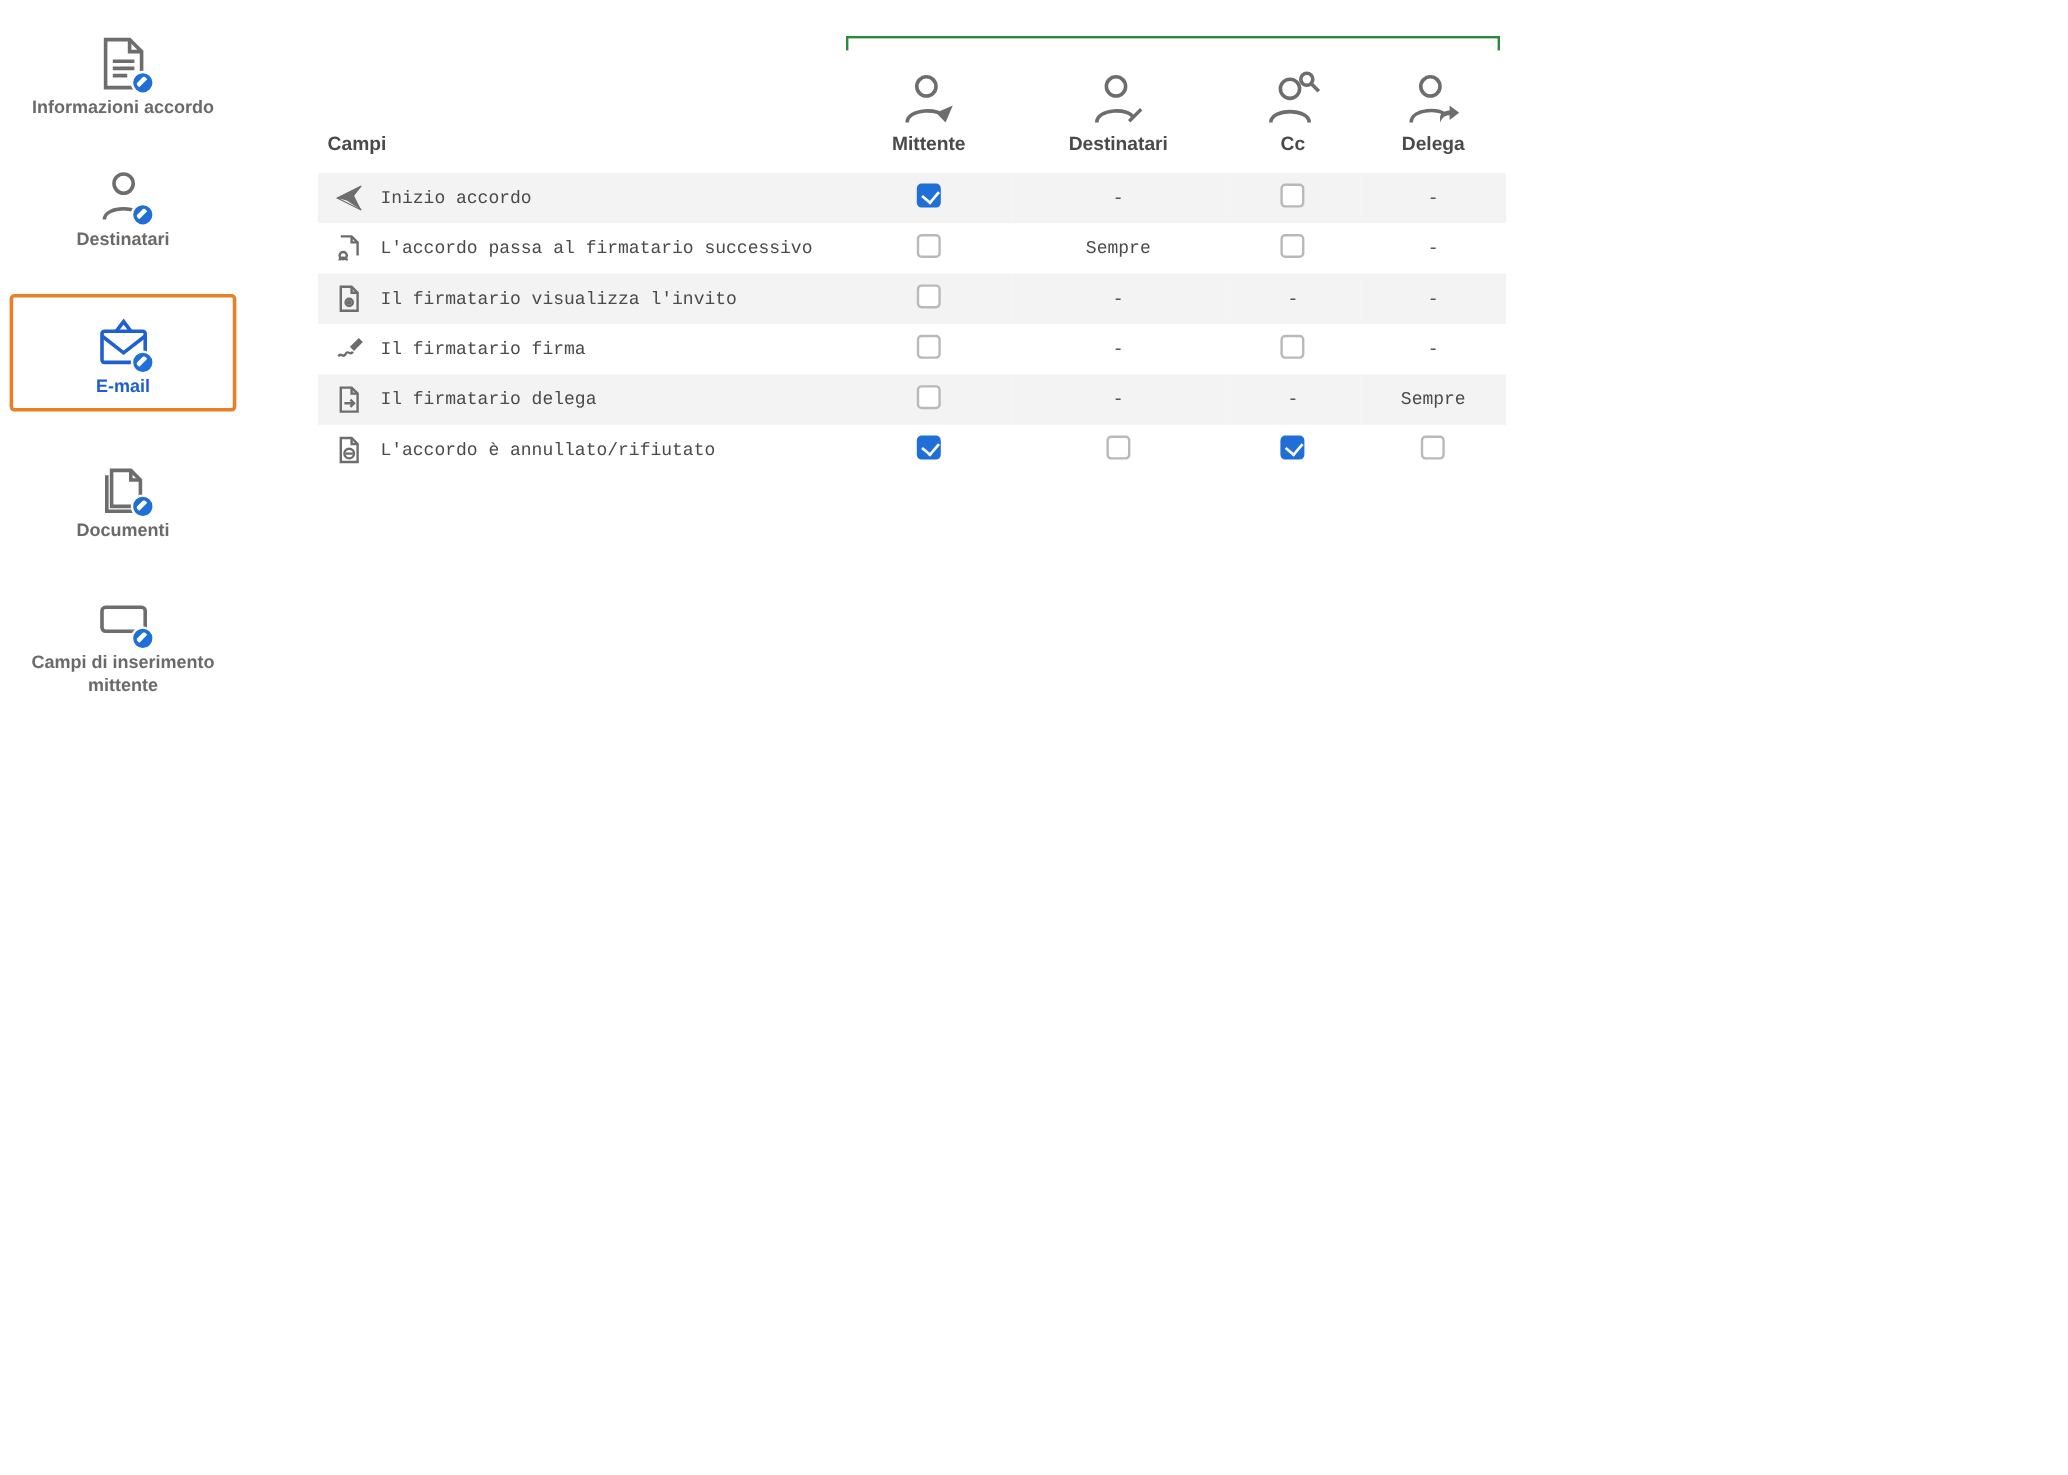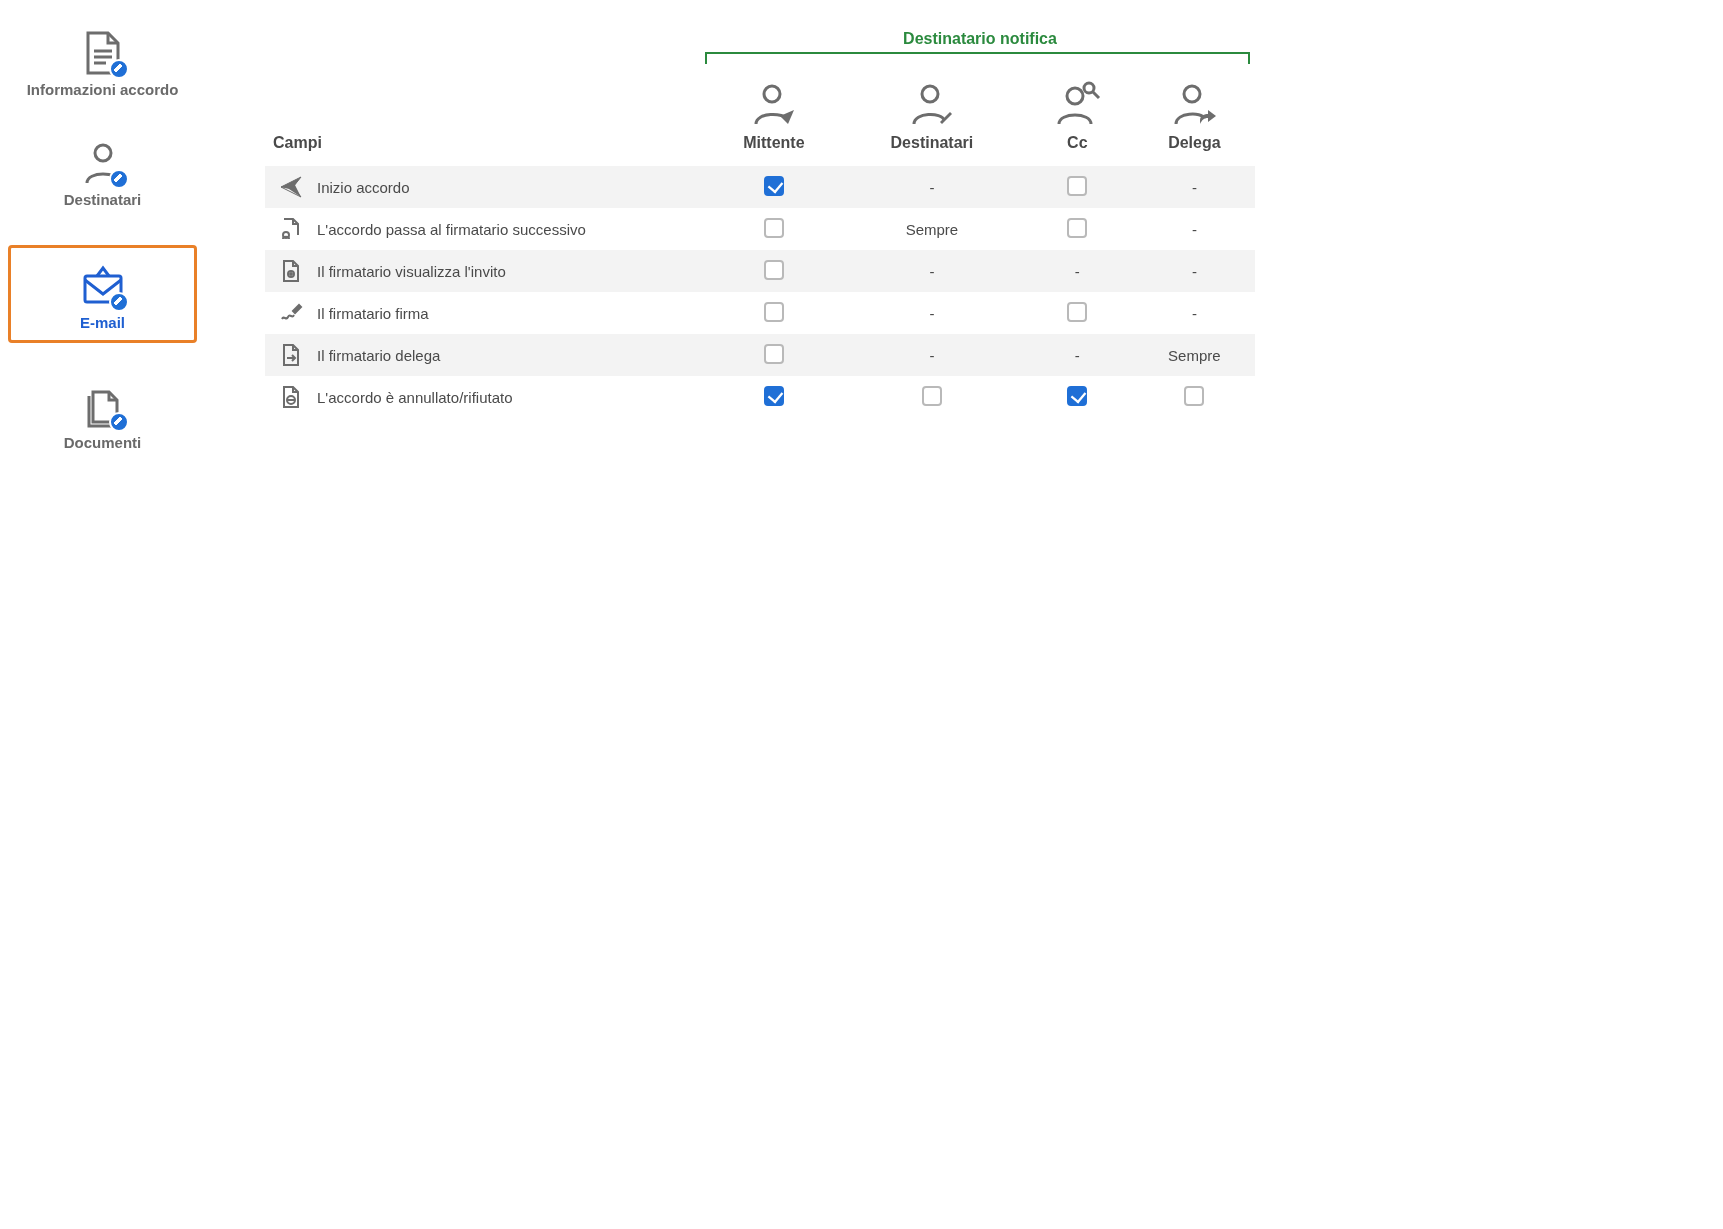--- a/index.html
+++ b/index.html
@@ -24,21 +24,21 @@
 
   .header-group-label { text-align:center; color:#2b8a3e; font-size:16px; font-weight:600; margin-left:440px; margin-bottom:4px; }
   .header-group-bracket { border-top:2px solid #2b8a3e; border-left:2px solid #2b8a3e; border-right:2px solid #2b8a3e; height:12px; margin-left:440px; margin-right:5px; margin-bottom:6px; }
 
   table.events { width:100%; border-collapse:collapse; }
   table.events th { text-align:center; font-weight:700; font-size:16px; color:#4a4a4a; padding:10px 6px 14px; }
   table.events th.col-event { text-align:left; padding-left:8px; width:440px; vertical-align:bottom; }
   .col-head { display:flex; flex-direction:column; align-items:center; gap:6px; }
   .col-head .hdr-icon { width:48px; height:48px; color:#6d6d6d; }
 
-  tbody tr { height:42px; }
+  tbody tr { height:42px;font-family:Liberation Mono, monospace; }
   tbody tr:nth-child(odd) { background:#f3f3f3; }
   td { text-align:center; font-size:15px; color:#4a4a4a; }
   td.event-cell { text-align:left; padding-left:14px; }
   td.event-cell .ev-row { display:flex; align-items:center; gap:14px; }
   td.event-cell .ev-icon { width:24px; height:24px; color:#6d6d6d; flex:0 0 24px; }
 
   .chk { display:inline-block; width:20px; height:20px; border:2px solid #b9b9b9; border-radius:4px; background:#fff; cursor:pointer; position:relative; }
   .chk.checked { background:#1f6fd6; border-color:#1f6fd6; }
   .chk.checked::after { content:""; position:absolute; left:3px; top:-1px; width:10px; height:14px; border:solid #fff; border-width:0 3px 3px 0; transform:rotate(40deg) scale(.75); }
   .dash { color:#4a4a4a; }
@@ -205,26 +205,38 @@
           </svg>
         <span class="badge">
             <svg viewBox="0 0 10 10">
               <use href="#ic-pencil"></use>
             </svg>
           </span>
       </div>
       <div class="label">Documenti</div>
     </div>
 
+    <div class="side-item">
+      <div class="icon-wrap">
+        <svg width="50" height="48" viewBox="0 0 48 48">
+            <use href="#ic-field"></use>
+          </svg>
+        <span class="badge">
+            <svg viewBox="0 0 10 10">
+              <use href="#ic-pencil"></use>
+            </svg>
+          </span>
+      </div>
+      <div class="label">Campi di inserimento mittente</div>
+    </div>
 
   </div>
 
   <div class="main">
 
-    <div class="header-group-label">Destinatario notifica</div>
     <div class="header-group-bracket"></div>
 
     <table class="events">
       <thead>
         <tr>
           <th class="col-event">
             <span>Campi</span>
           </th>
           <th>
             <div class="col-head">

